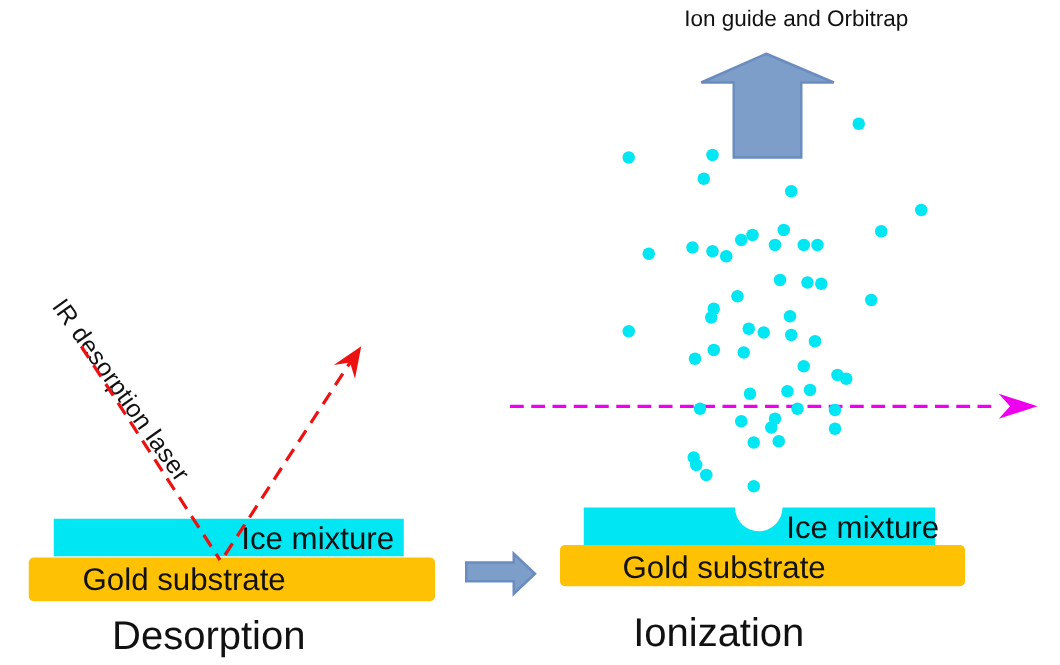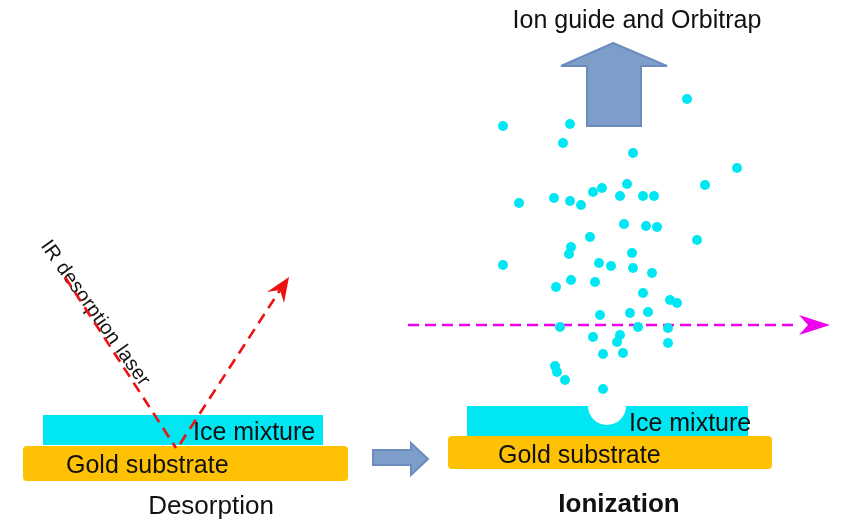--- a/index.html
+++ b/index.html
@@ -4,22 +4,22 @@
 <style>
   html,body{margin:0;padding:0;background:#ffffff;}
   .canvas{
     position:relative;width:848px;height:532px;background:#ffffff;overflow:hidden;
     font-family:"Liberation Sans",sans-serif;color:#111;
   }
   .lbl{position:absolute;white-space:nowrap;color:#111;line-height:1.05;}
   .bar{position:absolute;}
   .rounded{border-radius:4px;}
   .bar-label{font-size:25px;}
-  .caption{font-size:26px;transform:translateX(-50%);margin-left:44px;}
-  .top-label{font-size:25px;transform:translateX(-50%);}
+  .caption{font-size:32px;transform:translateX(-50%);}
+  .top-label{font-size:18px;transform:translateX(-50%);}
   .uv-label{font-size:22px;}
   .ir-label{font-size:20px;letter-spacing:.3px;transform:rotate(54.5deg);transform-origin:left top;}
   .dot{position:absolute;width:10px;height:10px;border-radius:50%;}
   svg{display:block;}
   .layer{position:absolute;left:0;top:0;}
 </style>
 </head>
 <body>
 
 <div class="canvas">
@@ -33,21 +33,21 @@
   <div class="lbl bar-label" style="left:66px;top:451px;">Gold substrate</div>
   <div class="lbl caption" style="left:167px;top:492px;">Desorption</div>
 
   <div class="lbl top-label" style="left:637px;top:6px;">Ion guide and Orbitrap</div>
 
   <div class="bar" style="left: 467px; top: 406px; width: 281px; height: 30px; background: rgb(0, 230, 242);"></div>
   <div class="bar rounded" style="left: 448px; top: 436px; width: 324px; height: 33px; background: rgb(255, 193, 3);"></div>
 
   <div class="lbl bar-label" style="left:629px;top:409px;">Ice mixture</div>
   <div class="lbl bar-label" style="left:498px;top:441px;">Gold substrate</div>
-  <div class="lbl caption" style="left:575px;top:490px;font-weight:bold;">Ionization</div>
+  <div class="lbl caption" style="left:575px;top:490px;">Ionization</div>
 
   <svg class="layer" width="848" height="532" viewBox="0 0 848 532">
 
     <circle cx="607" cy="406" r="19" fill="#ffffff"></circle>
 
     <polygon points="613,43 667,66 641,66 641,126 587,126 587,66 561,66" fill="#7d9ec9" stroke="#6a8cbf" stroke-width="2"></polygon>
 
     <polygon points="373,450 411,450 411,443 428,459 411,475 411,465 373,465" fill="#7d9ec9" stroke="#6a8cbf" stroke-width="2"></polygon>
 
     <line x1="65" y1="277" x2="176" y2="448" stroke="#ee1111" stroke-width="2.6" stroke-dasharray="11 7"></line>

